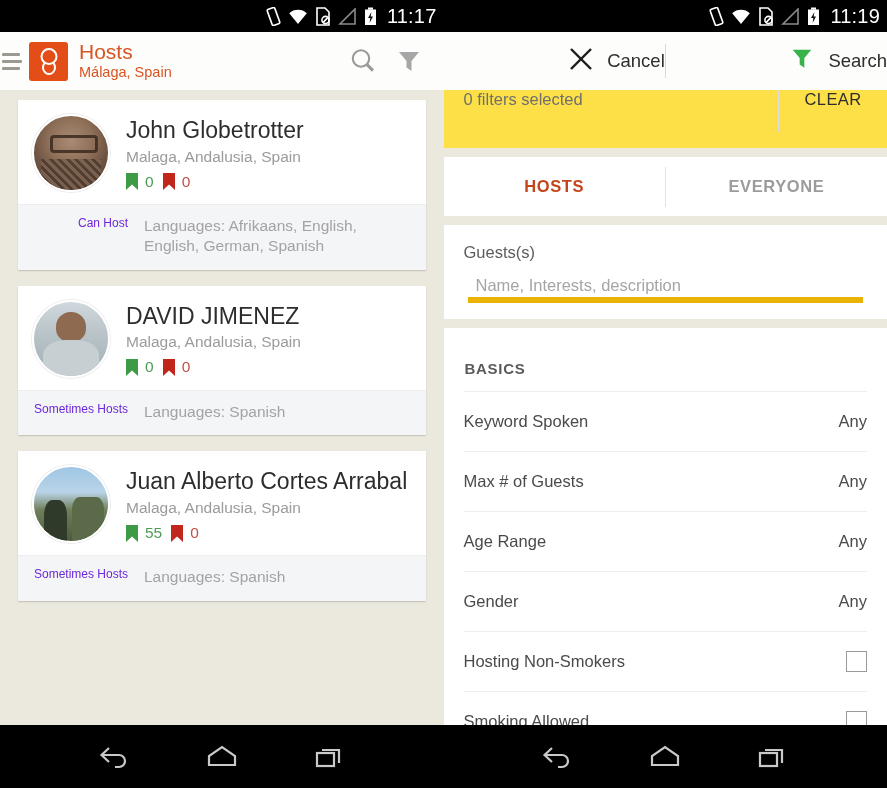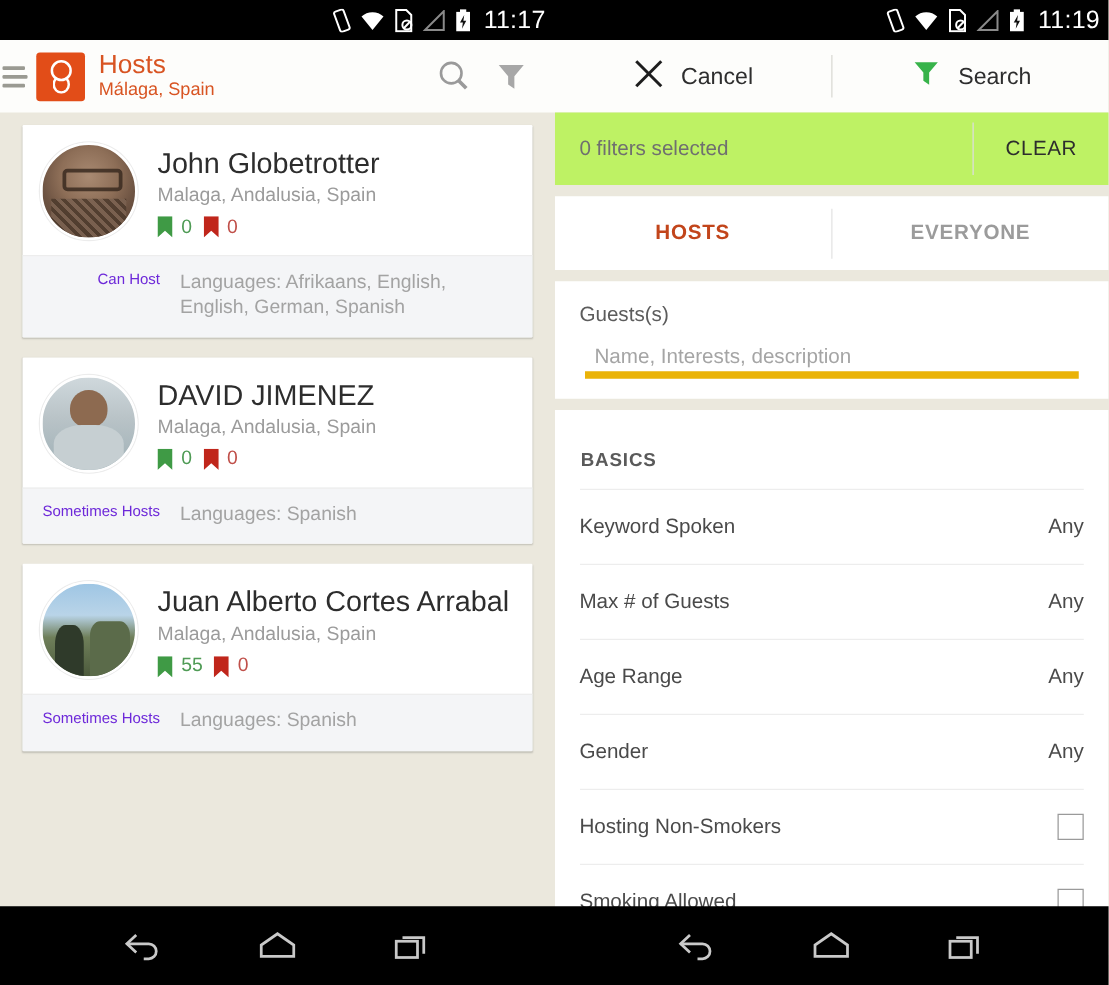--- a/index.html
+++ b/index.html
@@ -50,21 +50,21 @@
   .titles { margin-left:11px; line-height:1.05; }
   .titles .t1 { color:#d85422; font-size:21px; }
   .titles .t2 { color:#d85422; font-size:14.5px; margin-top:2px; }
   .appbar .spacer { flex:1; }
   .icon-btn { width:46px; height:46px; display:flex; align-items:center; justify-content:center; }
 
   
   .appbar-r {
     height:58px; background:#fdfdfb; display:flex; align-items:center;
   }
-  .ab-half { flex:1; display:flex; align-items:center; justify-content:center; gap:13px; height:100%; }
+  .ab-half { flex:1; display:flex; align-items:center; justify-content:flex-end; gap:13px; height:100%; }
   .ab-half .lbl { font-size:18.5px; color:#2e2e2e; }
   .ab-sep { width:1px; height:34px; background:#d9d9d4; }
 
   
   .list { padding:10px 18px 0 18px; }
   .card {
     background:#fff; border-radius:1px; margin-bottom:16px;
     box-shadow:0 1px 1.5px rgba(0,0,0,.18);
     overflow:hidden;
   }
@@ -104,21 +104,21 @@
     display:flex; padding:11px 14px 14px 14px;
   }
   .foot-label {
     width:96px; flex:none; text-align:right; font-size:12px; color:#6d28d9;
     line-height:1.28; padding-right:0;
   }
   .foot-langs { margin-left:16px; font-size:15.5px; color:#a3a3a3; line-height:1.28; }
 
   
   .filterbar {
-    background:#bef264; height:58px; display:flex; align-items:center;
+    background:#fde047; height:58px; display:flex; align-items:flex-start;
     margin-bottom:9px;
   }
   .filterbar .ftext { flex:1; padding-left:20px; font-size:16.5px; color:#6f6f6f; }
   .fb-sep { width:1px; height:42px; background:#ddd; }
   .filterbar .clear { width:108px; text-align:center; font-size:16.5px; color:#2d2d2d; letter-spacing:.4px; }
 
   .tabs { background:#fff; height:59px; display:flex; align-items:center; margin-bottom:9px; }
   .tab { flex:1; text-align:center; font-size:16.5px; font-weight:bold; letter-spacing:.6px; }
   .tab.active { color:#c2451b; }
   .tab.inactive { color:#9b9b9b; }

